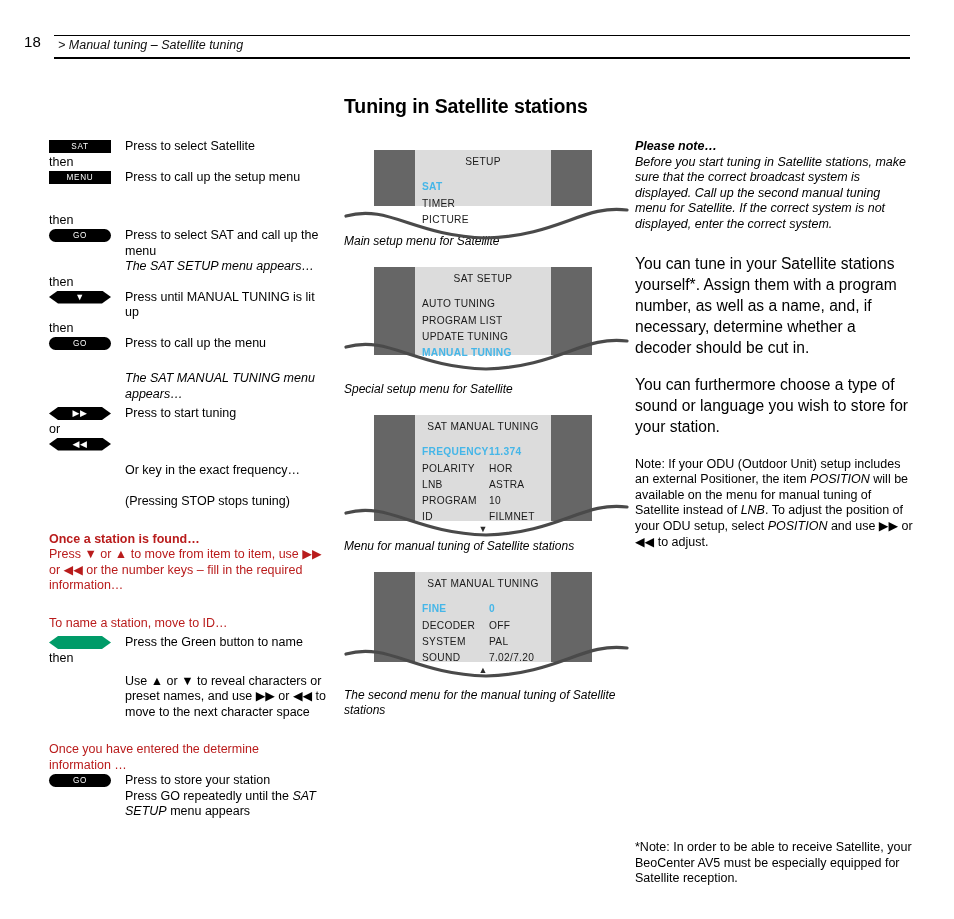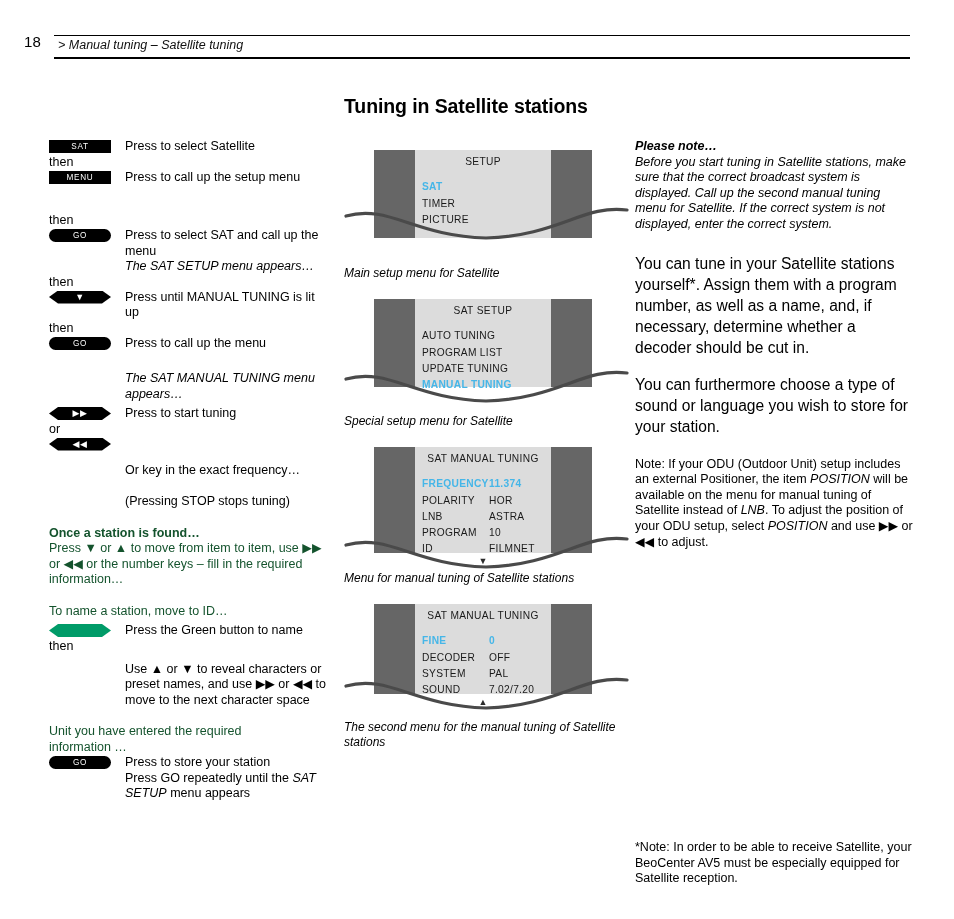--- a/index.html
+++ b/index.html
@@ -103,21 +103,22 @@
   .key.pill  { border-radius: 7px; }
   .key.hex {
     clip-path: polygon(0% 50%, 9px 0%, calc(100% - 9px) 0%, 100% 50%, calc(100% - 9px) 100%, 9px 100%);
     font-size: 9px;
   }
   .key.green { background: #009b68; }
 
   .note-block {
     font-size: 12.5px;
     line-height: 15.5px;
-    color: #14532d;
+    color: #b91c1c;
+    margin-top: 6px;
   }
   .note-block .bold { font-weight: bold; }
   .indent-text {
     margin-left: 76px;
     font-size: 12.5px;
     line-height: 15.5px;
   }
   .indent-text .it { font-style: italic; }
 
   .gap-4  { height: 4px; }
@@ -349,42 +350,42 @@
 
   <div class="gap-8"></div>
   <div class="indent-text">
     <span>Use ▲ or ▼ to reveal characters or</span><br>
     <span>preset names, and use ▶▶ or ◀◀ to</span><br>
     <span>move to the next character space</span>
   </div>
 
   <div class="gap-16"></div>
   <div class="note-block">
-    <span>Unit you have entered the required</span><br>
+    <span>Once you have entered the determine</span><br>
     <span>information …</span>
   </div>
 
   <div class="btn-line">
     <div class="btn-slot">
       <span class="key pill">GO</span>
     </div>
     <div class="btn-text">
       <span>Press to store your station</span><br>
       <span>Press GO repeatedly until the </span><span class="it">SAT SETUP</span><span> menu appears</span>
     </div>
   </div>
 
 </div>
 
 <div class="col" id="col-center">
 
   <h1 id="page-title">Tuning in Satellite stations</h1>
 
   <div class="tv-figure">
-    <div class="tv-screen" style="height:88px">
+    <div class="tv-screen" style="height:56px">
       <div class="tv-inner"></div>
       <div class="tv-content">
         <div class="tv-title">SETUP</div>
         <div class="tv-list">
           <div class="tv-item sel">
             <span class="lbl">SAT</span>
             <span class="val"></span>
           </div>
           <div class="tv-item">
             <span class="lbl">TIMER</span>

